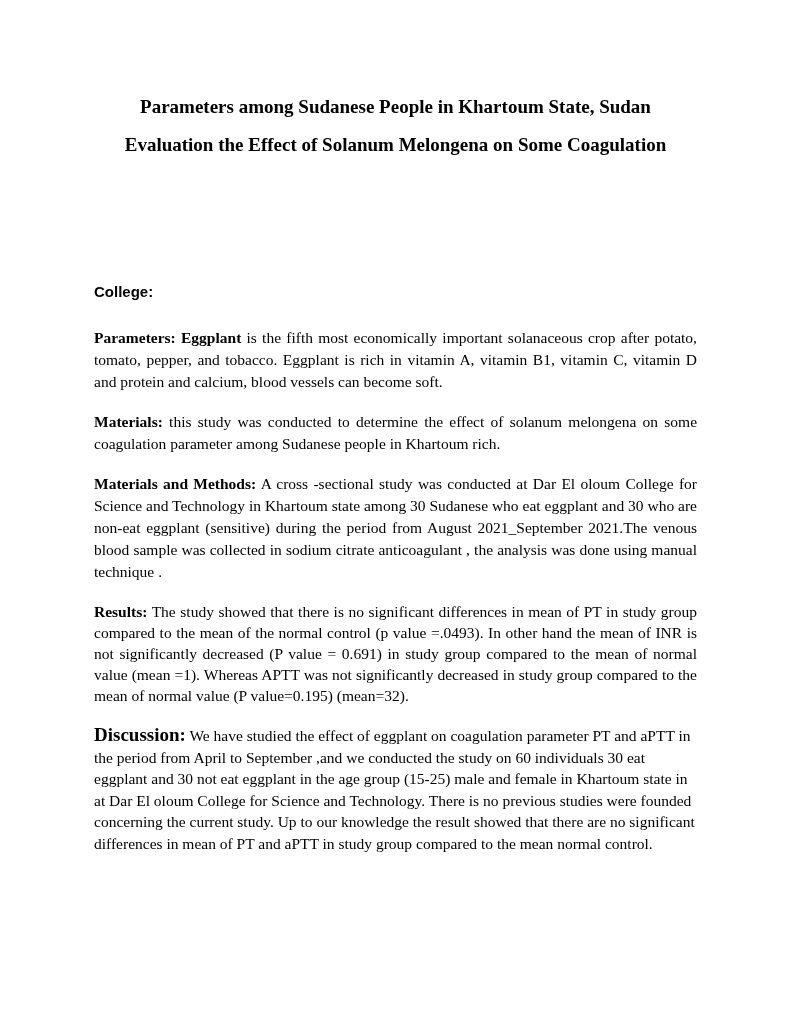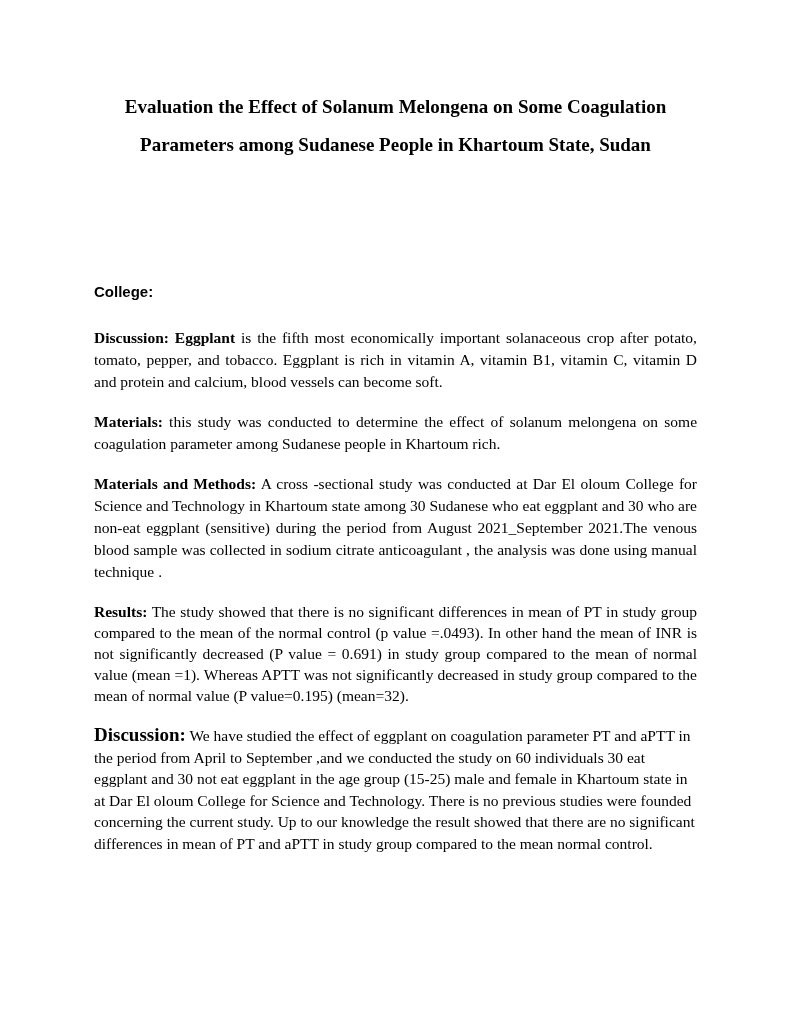--- a/index.html
+++ b/index.html
@@ -59,27 +59,27 @@
     font-size: 19px;
     margin-top: 24px;
   }
 </style>
 </head>
 <body>
 
 <div class="page">
 
   <h1 class="doc-title">
+    <span class="title-line">Parameters among Sudanese People in Khartoum State, Sudan</span>
     <span class="title-line">Evaluation the Effect of Solanum Melongena on Some Coagulation</span>
-    <span class="title-line">Parameters among Sudanese People in Khartoum State, Sudan</span>
   </h1>
 
   <p class="abstract-heading">College:</p>
 
-  <p class="para"><b class="label">Discussion: Eggplant</b> <span>is the fifth most economically important solanaceous crop after potato, tomato, pepper, and tobacco. Eggplant is rich in vitamin A, vitamin B1, vitamin C, vitamin D and protein and calcium, blood vessels can become soft.</span></p>
+  <p class="para"><b class="label">Parameters: Eggplant</b> <span>is the fifth most economically important solanaceous crop after potato, tomato, pepper, and tobacco. Eggplant is rich in vitamin A, vitamin B1, vitamin C, vitamin D and protein and calcium, blood vessels can become soft.</span></p>
 
   <p class="para"><b class="label">Materials:</b> <span>this study was conducted to determine  the effect of solanum melongena  on some coagulation parameter among Sudanese people in Khartoum rich.</span></p>
 
   <p class="para"><b class="label">Materials and Methods:</b> <span>A cross -sectional study was conducted at Dar El oloum College for Science and Technology in Khartoum state among 30 Sudanese who eat  eggplant and 30 who are non-eat eggplant (sensitive) during the period from August 2021_September 2021.The venous blood sample was collected in sodium citrate anticoagulant , the analysis was done using manual technique .</span></p>
 
   <p class="para para-results"><b class="label">Results:</b> <span>The study showed that there is no significant differences in mean of PT in study group compared to the mean of the normal control (p value =.0493). In other hand the mean of INR is not significantly decreased (P value = 0.691) in study group compared to the mean of normal value (mean =1). Whereas APTT was not significantly decreased in study group compared to the mean of normal value (P value=0.195) (mean=32).</span></p>
 
   <p class="para para-discussion"><b class="label">Discussion:</b> <span>We have studied the effect of eggplant on coagulation parameter PT and aPTT in the period from April to September ,and we conducted the study on 60 individuals 30 eat eggplant and 30 not eat eggplant in the age group (15-25) male and female in Khartoum state in at Dar El oloum College for Science and Technology. There is no previous studies were founded concerning the current study. Up to our knowledge the result showed that there are no significant differences in mean of PT and aPTT in study group compared to the mean normal control.</span></p>
 
 </div>

